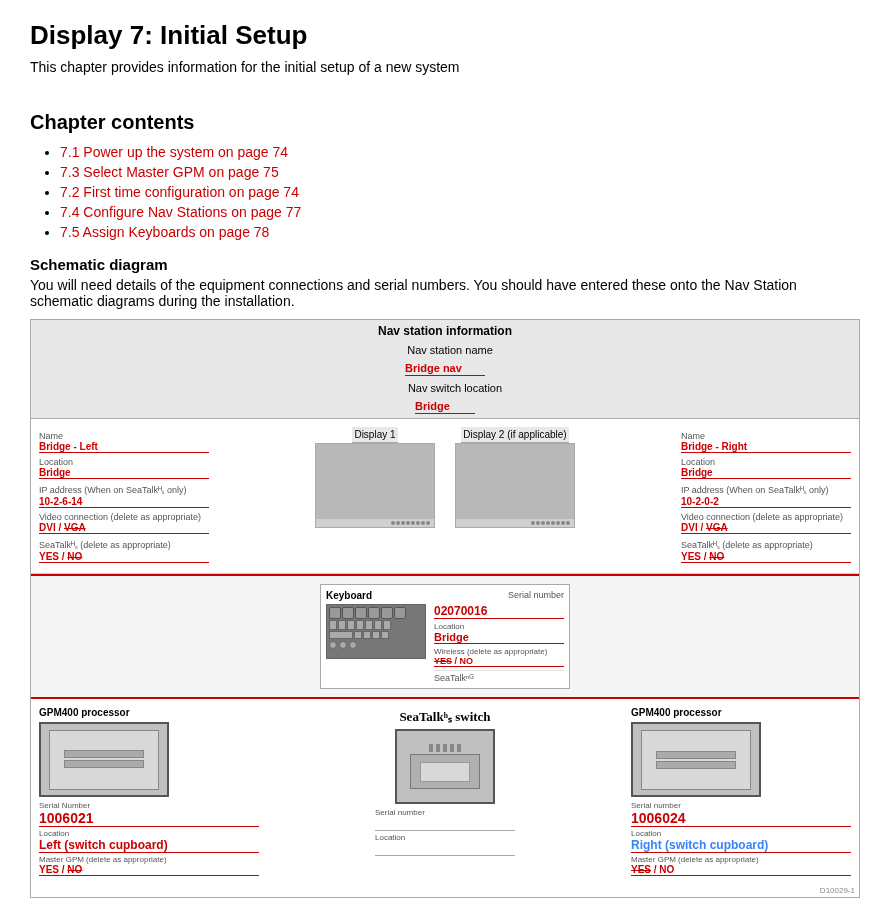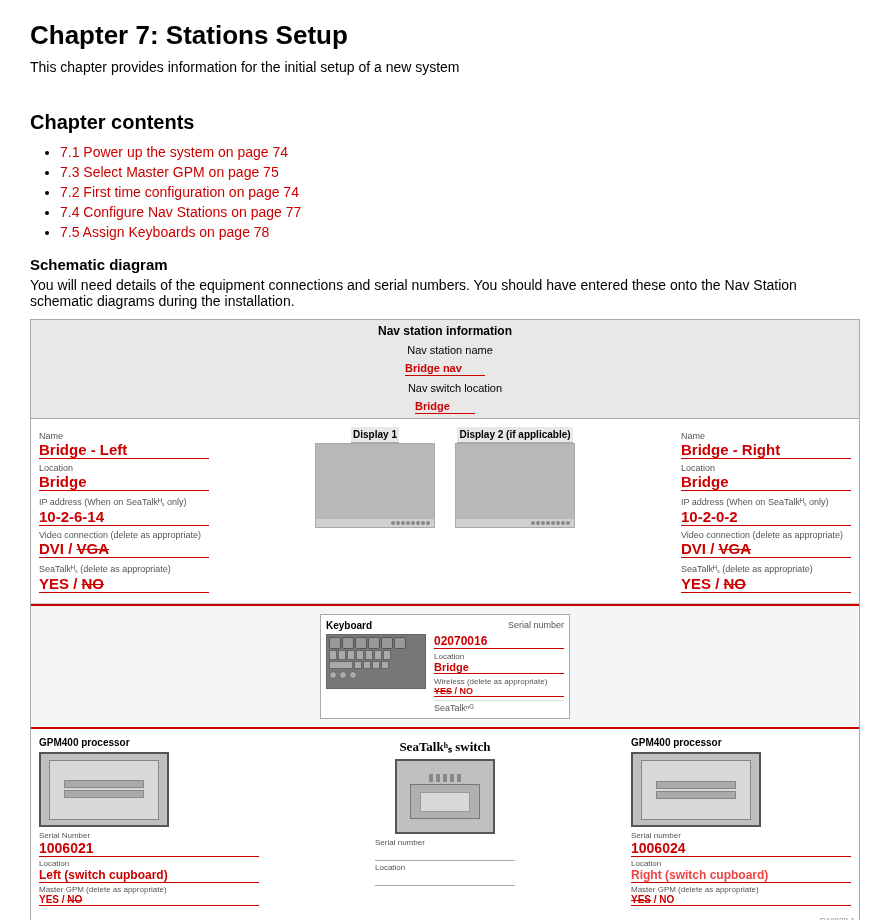--- a/index.html
+++ b/index.html
@@ -106,21 +106,21 @@
     }
     .station-panel .field-label {
       font-size: 9px;
       color: #555;
       margin-top: 4px;
     }
     .station-panel .field-value {
       color: #c00;
       font-weight: bold;
       border-bottom: 1px solid #c00;
-      font-size: 15px;
+      font-size: 10px;
       margin-bottom: 2px;
     }
 
     
     .displays-area {
       flex: 1;
       display: flex;
       flex-direction: column;
       align-items: center;
     }
@@ -133,21 +133,21 @@
       width: 120px;
       height: 85px;
       border: 1px solid #aaa;
       background: #d0d0d0;
       position: relative;
       display: flex;
       flex-direction: column;
     }
     .display-label {
       font-size: 10px;
-      font-weight: bold;
+      font-weight: normal;
       background: #e8e8e8;
       border-bottom: 1px solid #aaa;
       padding: 2px;
     }
     .display-screen {
       flex: 1;
       background: #b0b0b0;
     }
     .display-controls {
       display: flex;
@@ -206,21 +206,21 @@
       text-align: right;
       padding: 2px 4px;
     }
   </style>
 </head>
 <body>
 
 
 
 
-<h1 class="chapter-title">Chapter 7: Stations Setup</h1>
+<h1 class="chapter-title">Display 7: Initial Setup</h1>
 
 <p class="chapter-intro">This chapter provides information for the initial setup of a new system</p>
 
 <br>
 
 
 <h2 class="contents-title">Chapter contents</h2>
 
 <ul class="contents-list">
   <li><a href="#">7.1 Power up the system on page 74</a></li>
@@ -415,21 +415,21 @@
       <div style="width:130px;height:75px;border:2px solid #555;background:#c0c0c0;display:flex;align-items:center;justify-content:center;margin-bottom:4px;">
         <div style="width:110px;height:60px;border:1px solid #888;background:#d8d8d8;display:flex;flex-direction:column;align-items:center;justify-content:center;gap:2px;">
           <div style="width:80px;height:8px;background:#aaa;border:1px solid #888;"></div>
           <div style="width:80px;height:8px;background:#aaa;border:1px solid #888;"></div>
         </div>
       </div>
       <div>
         <div style="font-size:8px;color:#555;">Serial number</div>
         <div style="color:#c00;font-weight:bold;font-size:14px;border-bottom:1px solid #c00;">1006024</div>
         <div style="font-size:8px;color:#555;margin-top:2px;">Location</div>
-        <div style="color:#ef4444;font-weight:bold;font-size:12px;border-bottom:1px solid #c00;">Right (switch cupboard)</div>
+        <div style="color:#3b82f6;font-weight:bold;font-size:12px;border-bottom:1px solid #c00;">Right (switch cupboard)</div>
         <div style="font-size:8px;color:#555;margin-top:2px;">Master GPM (delete as appropriate)</div>
         <div style="color:#c00;font-weight:bold;border-bottom:1px solid #c00;"><span style="text-decoration:line-through;">YES</span> / NO</div>
       </div>
     </div>
 
   </div>
 
   <div class="diagram-id">D10029-1</div>
 
 </div>

